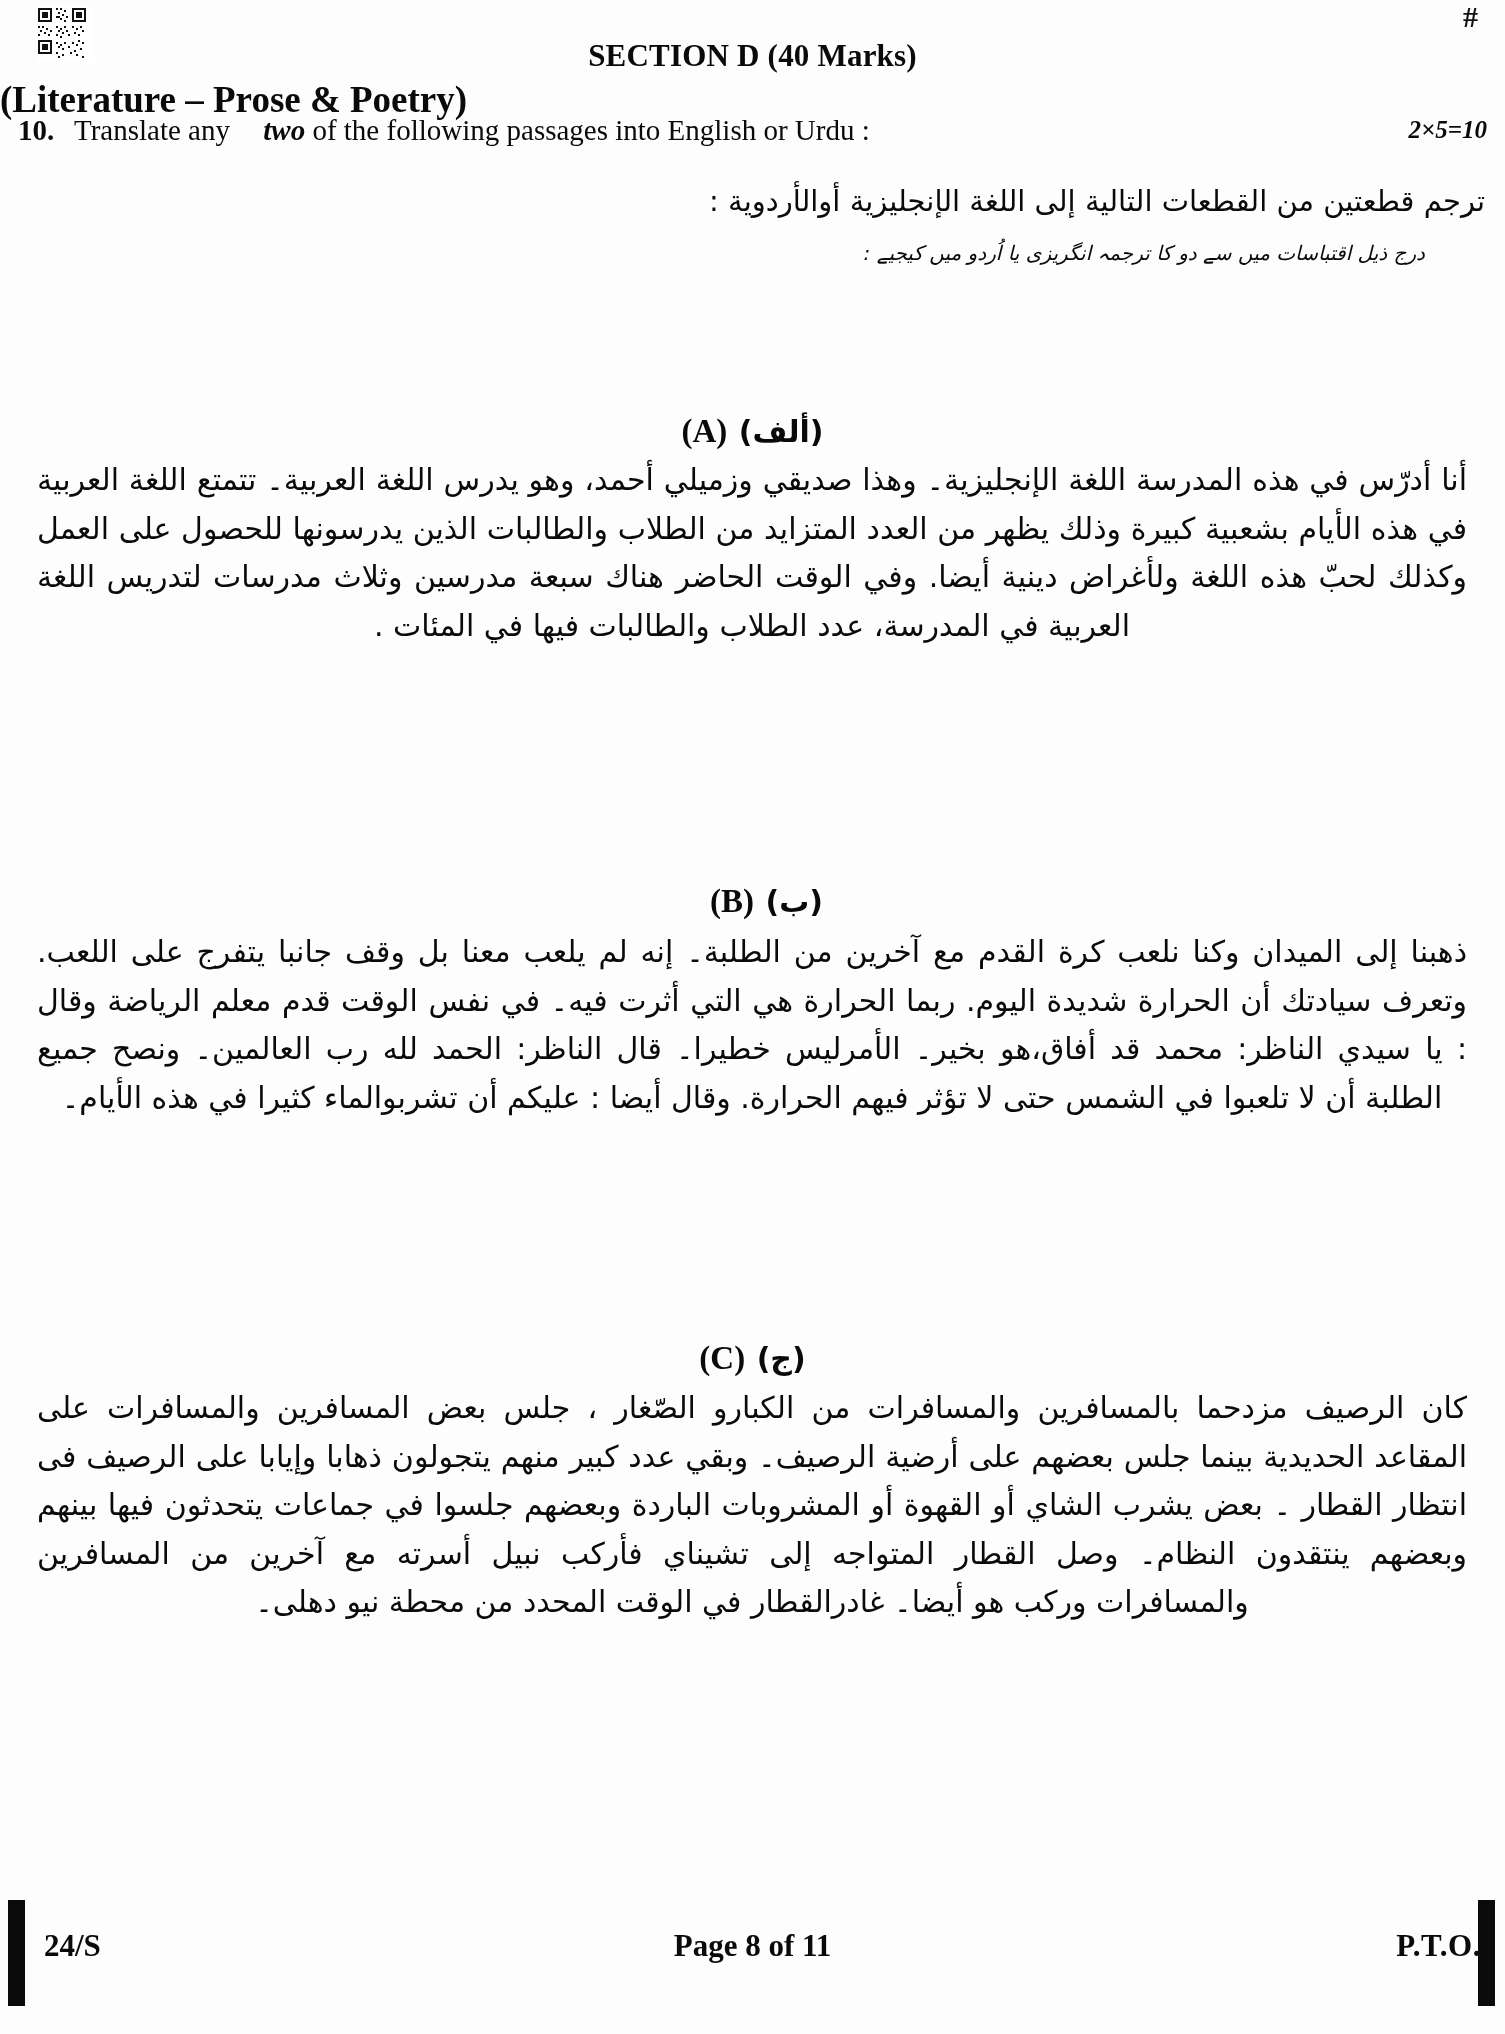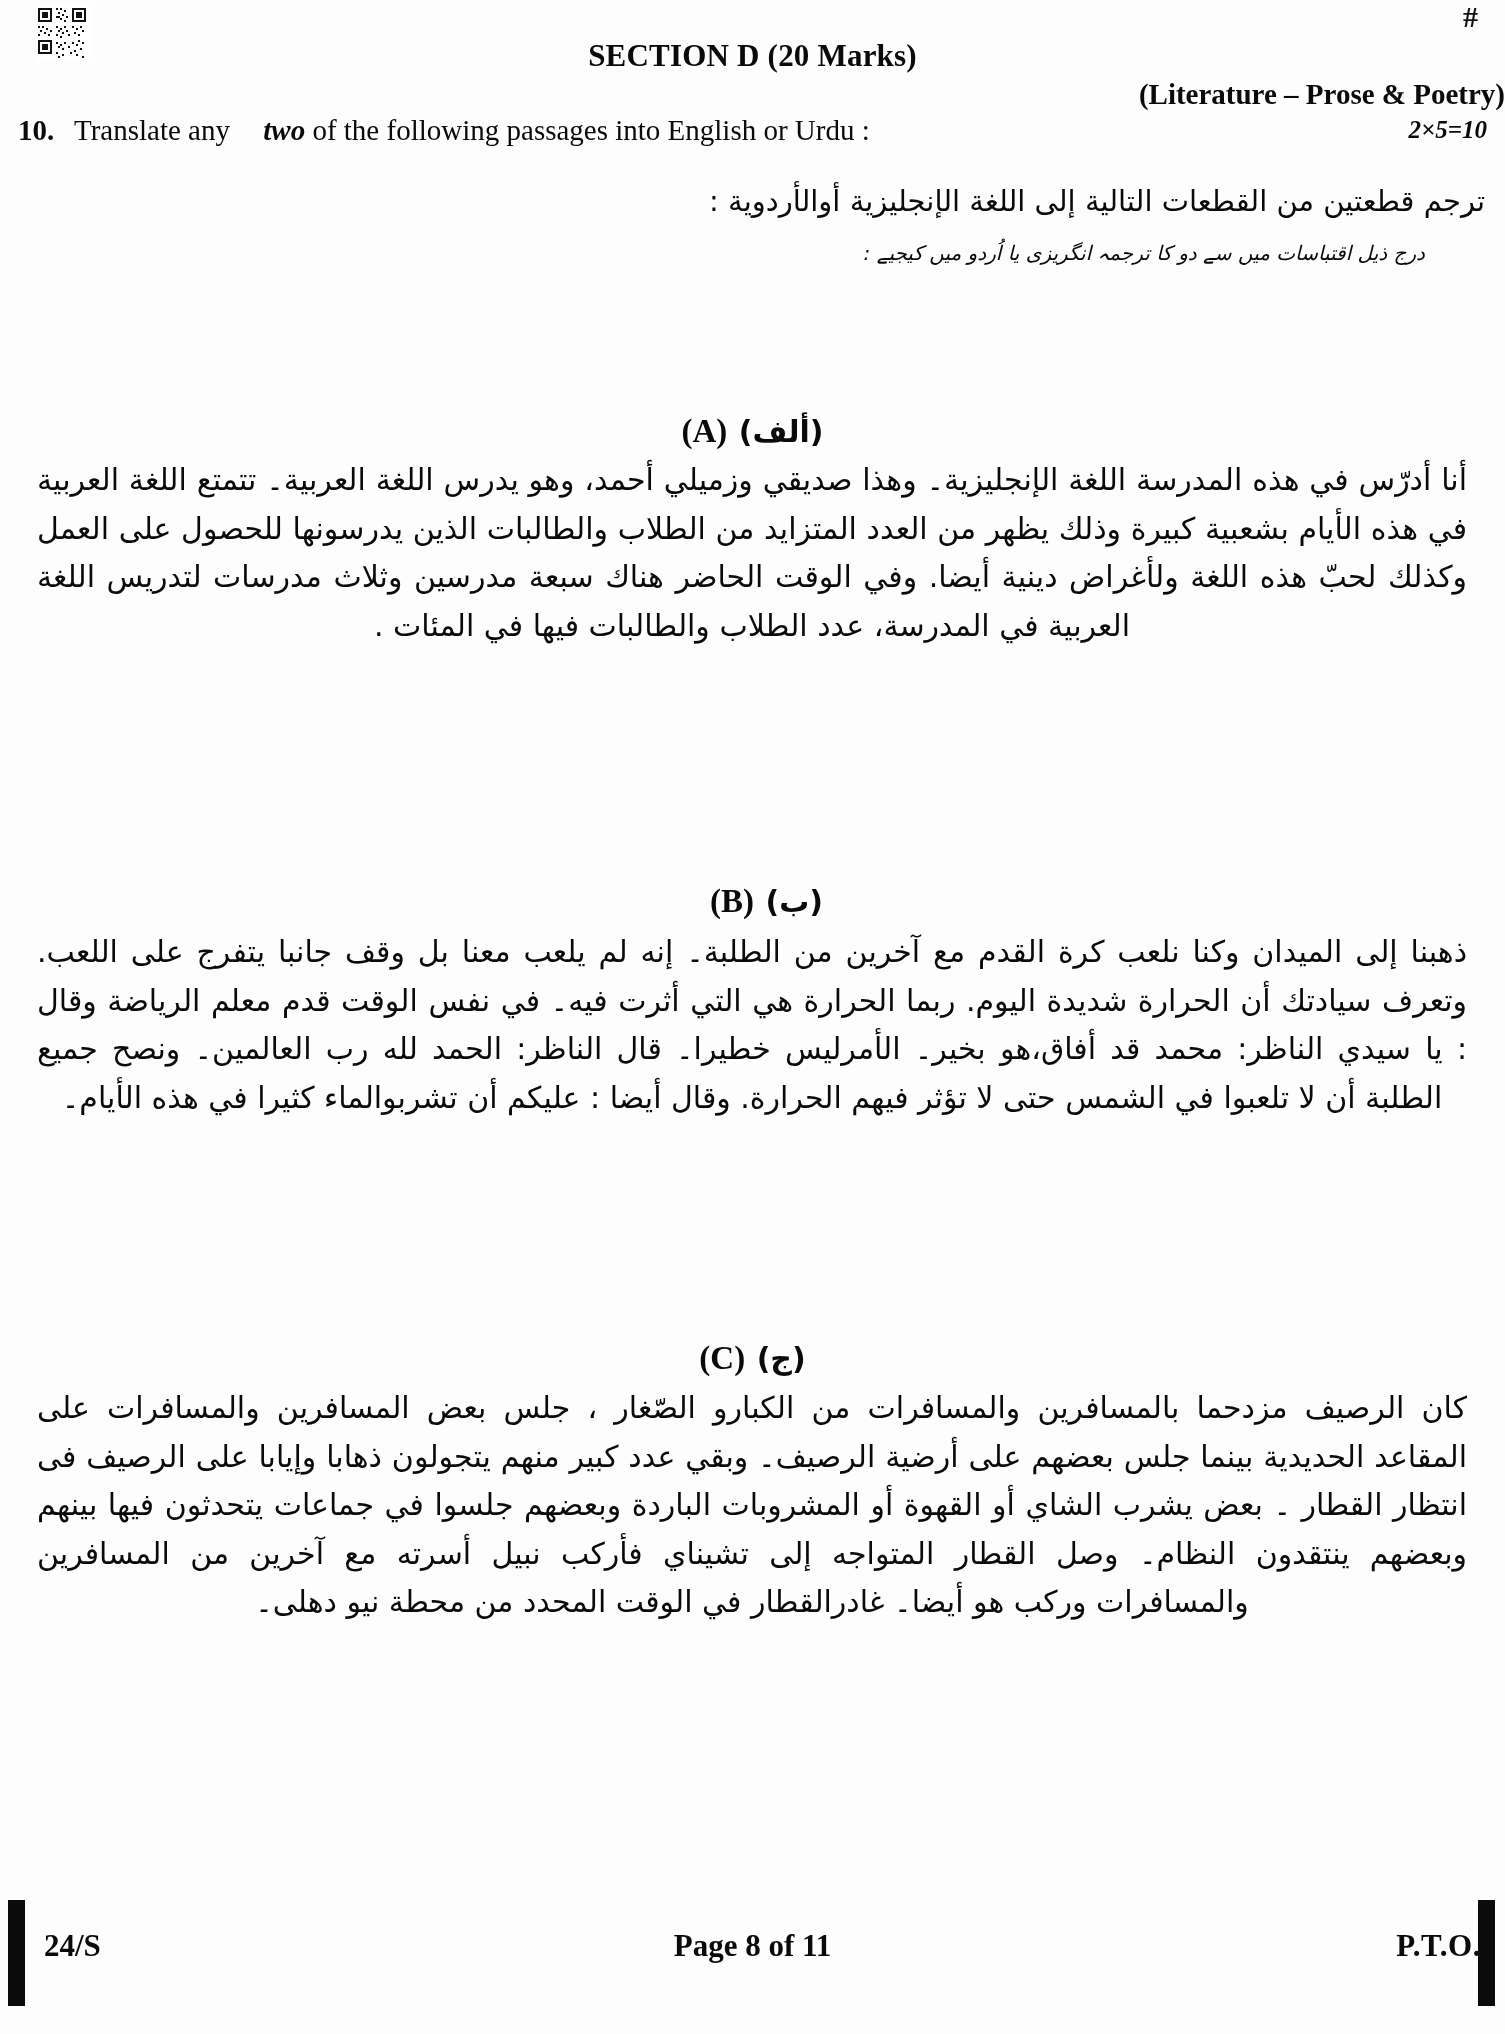--- a/index.html
+++ b/index.html
@@ -54,22 +54,22 @@
     text-align: center;
     font-size: 31px;
     font-weight: 700;
     letter-spacing: 0.2px;
   }
   .section-sub {
     position: absolute;
     top: 78px;
     left: 0;
     width: 100%;
-    text-align: right;
-    font-size: 29px;
+    text-align: left;
+    font-size: 37px;
     font-weight: 700;
   }
 
   
   .qline {
     position: absolute;
     top: 114px;
     left: 0;
     width: 100%;
     height: 40px;
@@ -259,21 +259,21 @@
           <rect x="17" y="23" width="1" height="1"></rect>
         <rect x="20" y="24" width="1" height="1"></rect>
           <rect x="23" y="25" width="1" height="1"></rect>
           <rect x="11" y="25" width="1" height="1"></rect>
       </g>
     </svg>
   </div>
 
   <div class="hash-mark">#</div>
 
-  <div class="section-title">SECTION D (20 Marks)</div>
+  <div class="section-title">SECTION D (40 Marks)</div>
   <div class="section-sub">(Literature – Prose &amp; Poetry)</div>
 
   <div class="qline">
     <span class="qnum">10.</span>
     <span class="qtext"><span>Translate any </span><span class="two">two</span><span> of the following passages into English or Urdu :</span></span>
     <span class="qmarks">2×5=10</span>
   </div>
 
   <div class="instr-ar rtl">ترجم قطعتين من القطعات التالية إلى اللغة الإنجليزية أوالأردوية  :</div>
 

